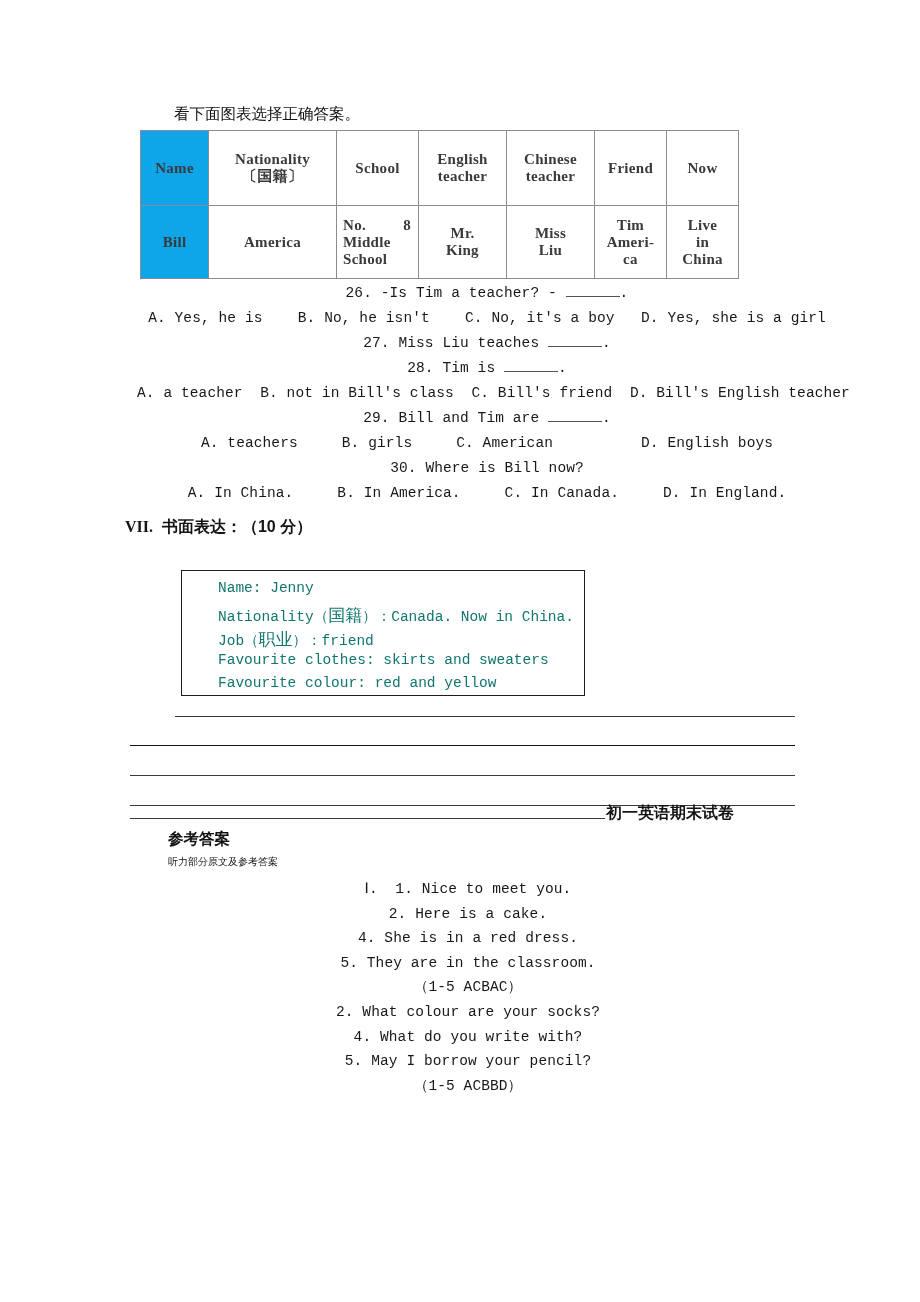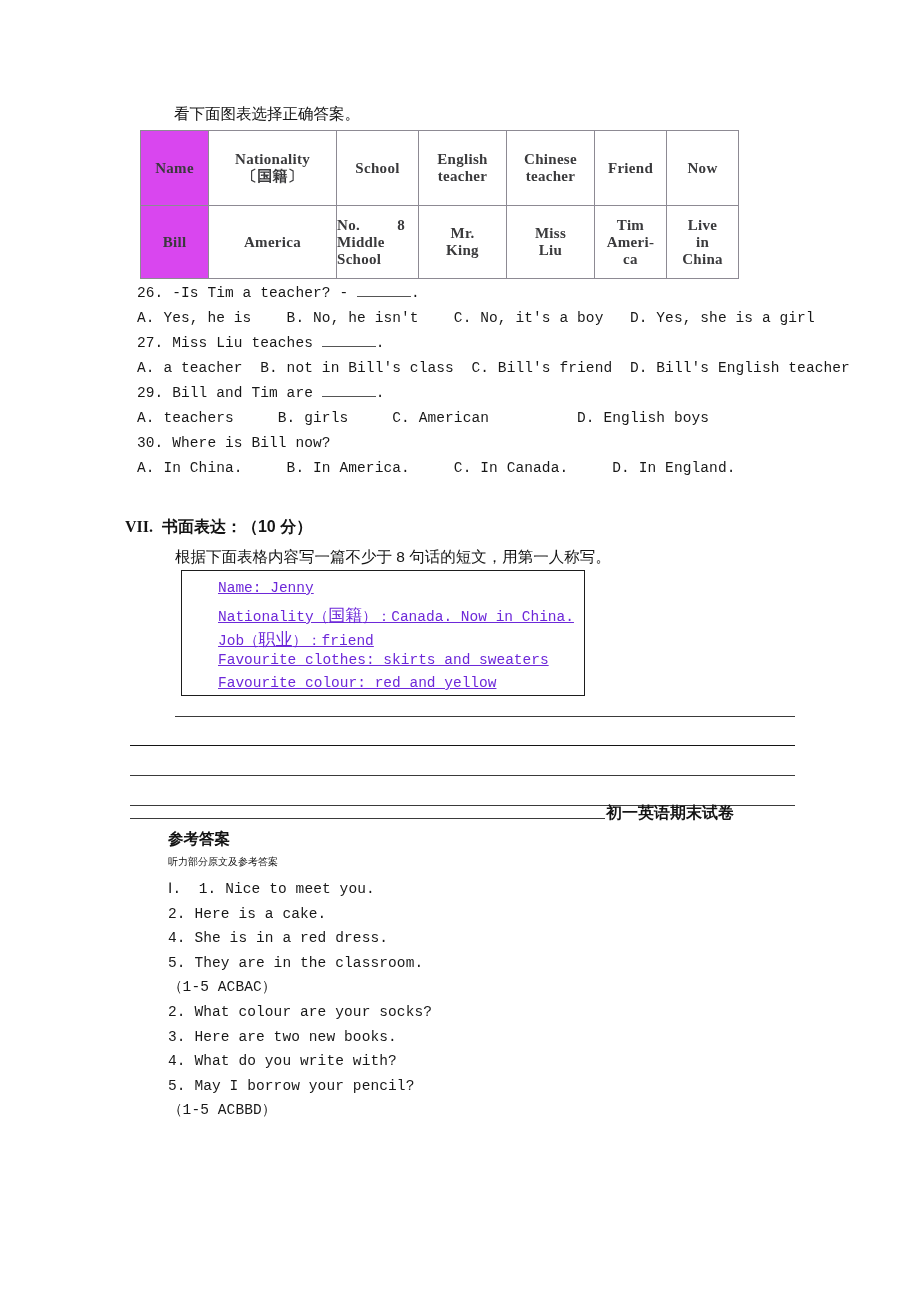--- a/index.html
+++ b/index.html
@@ -22,20 +22,21 @@
     height: 1302px;
   }
 
   
   .mono {
     font-family: "Liberation Mono", "DejaVu Sans Mono", monospace;
     font-size: 14.5px;
     letter-spacing: 0.1px;
     white-space: pre;
     color: #181818;
+    text-align: center;
   }
   .cjk {
     font-family: "Liberation Sans", "DejaVu Sans", sans-serif;
     color: #141414;
   }
 
   
   #intro-line {
     position: absolute;
     left: 174px;
@@ -62,25 +63,25 @@
     font-weight: bold;
     font-size: 15px;
     line-height: 17px;
     color: #3a3a3c;
     padding: 2px 3px;
     letter-spacing: 0.3px;
   }
   #info-table tr.head-row td { height: 70px; }
   #info-table tr.body-row td { height: 68px; }
   #info-table td.namecol {
-    background: #d946ef;
+    background: #0ea5e9;
   }
   #info-table td.school-cell {
     text-align: left;
-    padding-left: 0;
+    padding-left: 6px;
   }
   .colw-name   { width: 68px; }
   .colw-nat    { width: 128px; }
   .colw-school { width: 82px; }
   .colw-eng    { width: 88px; }
   .colw-chi    { width: 88px; }
   .colw-fri    { width: 72px; }
   .colw-now    { width: 72px; }
   .no8 {
     display: block;
@@ -139,22 +140,21 @@
     height: 126px;
     border: 1.6px solid #1d1d1d;
     box-sizing: border-box;
   }
   #jenny-box .jrow {
     position: absolute;
     left: 36px;
     font-family: "Liberation Mono", "DejaVu Sans Mono", monospace;
     font-size: 14.5px;
     white-space: pre;
-    color: #6d28d9;
-    text-decoration: underline;
+    color: #0f766e;
   }
   #jenny-box .jrow .cjkin {
     font-family: "Liberation Sans", "DejaVu Sans", sans-serif;
     font-size: 17px;
   }
   #jenny-box .r0 { top: 9px; }
   #jenny-box .r1 { top: 33px; }
   #jenny-box .r2 { top: 57px; }
   #jenny-box .r3 { top: 81px; }
   #jenny-box .r4 { top: 104px; }
@@ -297,32 +297,32 @@
     </tbody>
   </table>
 
   <div id="questions">
 
     <div class="qline mono"><span>26. -Is Tim a teacher? - </span><span class="blank w1"></span><span>.</span></div>
     <div class="qline mono">A. Yes, he is    B. No, he isn't    C. No, it's a boy   D. Yes, she is a girl</div>
 
     <div class="qline mono"><span>27. Miss Liu teaches </span><span class="blank w1"></span><span>.</span></div>
 
+    <div class="qline mono"><span>28. Tim is </span><span class="blank w1"></span><span>.</span></div>
     <div class="qline mono">A. a teacher  B. not in Bill's class  C. Bill's friend  D. Bill's English teacher</div>
 
     <div class="qline mono"><span>29. Bill and Tim are </span><span class="blank w1"></span><span>.</span></div>
     <div class="qline mono">A. teachers     B. girls     C. American          D. English boys</div>
 
     <div class="qline mono">30. Where is Bill now?</div>
     <div class="qline mono">A. In China.     B. In America.     C. In Canada.     D. In England.</div>
   </div>
 
   <div id="section-vii-head" class="cjk"><span class="numeral">VII.</span>  <span>书面表达：（10 分）</span></div>
 
-  <div id="writing-prompt" class="cjk">根据下面表格内容写一篇不少于 8 句话的短文，用第一人称写。</div>
 
   <div id="jenny-box">
     <div class="jrow r0"><span>Name: Jenny</span></div>
     <div class="jrow r1"><span>Nationality（</span><span class="cjkin">国籍</span><span>）：Canada. Now in China.</span></div>
     <div class="jrow r2"><span>Job（</span><span class="cjkin">职业</span><span>）：friend</span></div>
     <div class="jrow r3"><span>Favourite clothes: skirts and sweaters</span></div>
     <div class="jrow r4"><span>Favourite colour: red and yellow</span></div>
   </div>
 
   <div class="wline" id="wline-0"></div>
@@ -336,19 +336,18 @@
   <div id="answer-key-head" class="cjk">参考答案</div>
   <div id="answer-key-sub" class="cjk">听力部分原文及参考答案</div>
 
   <div id="answer-list">
     <div class="aline mono">Ⅰ.  1. Nice to meet you.</div>
     <div class="aline mono">2. Here is a cake.</div>
     <div class="aline mono">4. She is in a red dress.</div>
     <div class="aline mono">5. They are in the classroom.</div>
     <div class="aline mono">（1-5 ACBAC）</div>
     <div class="aline mono">2. What colour are your socks?</div>
-    <div class="aline mono">3. Here are two new books.</div>
     <div class="aline mono">4. What do you write with?</div>
     <div class="aline mono">5. May I borrow your pencil?</div>
     <div class="aline mono">（1-5 ACBBD）</div>
   </div>
 
 </div>
 
 </body></html>

